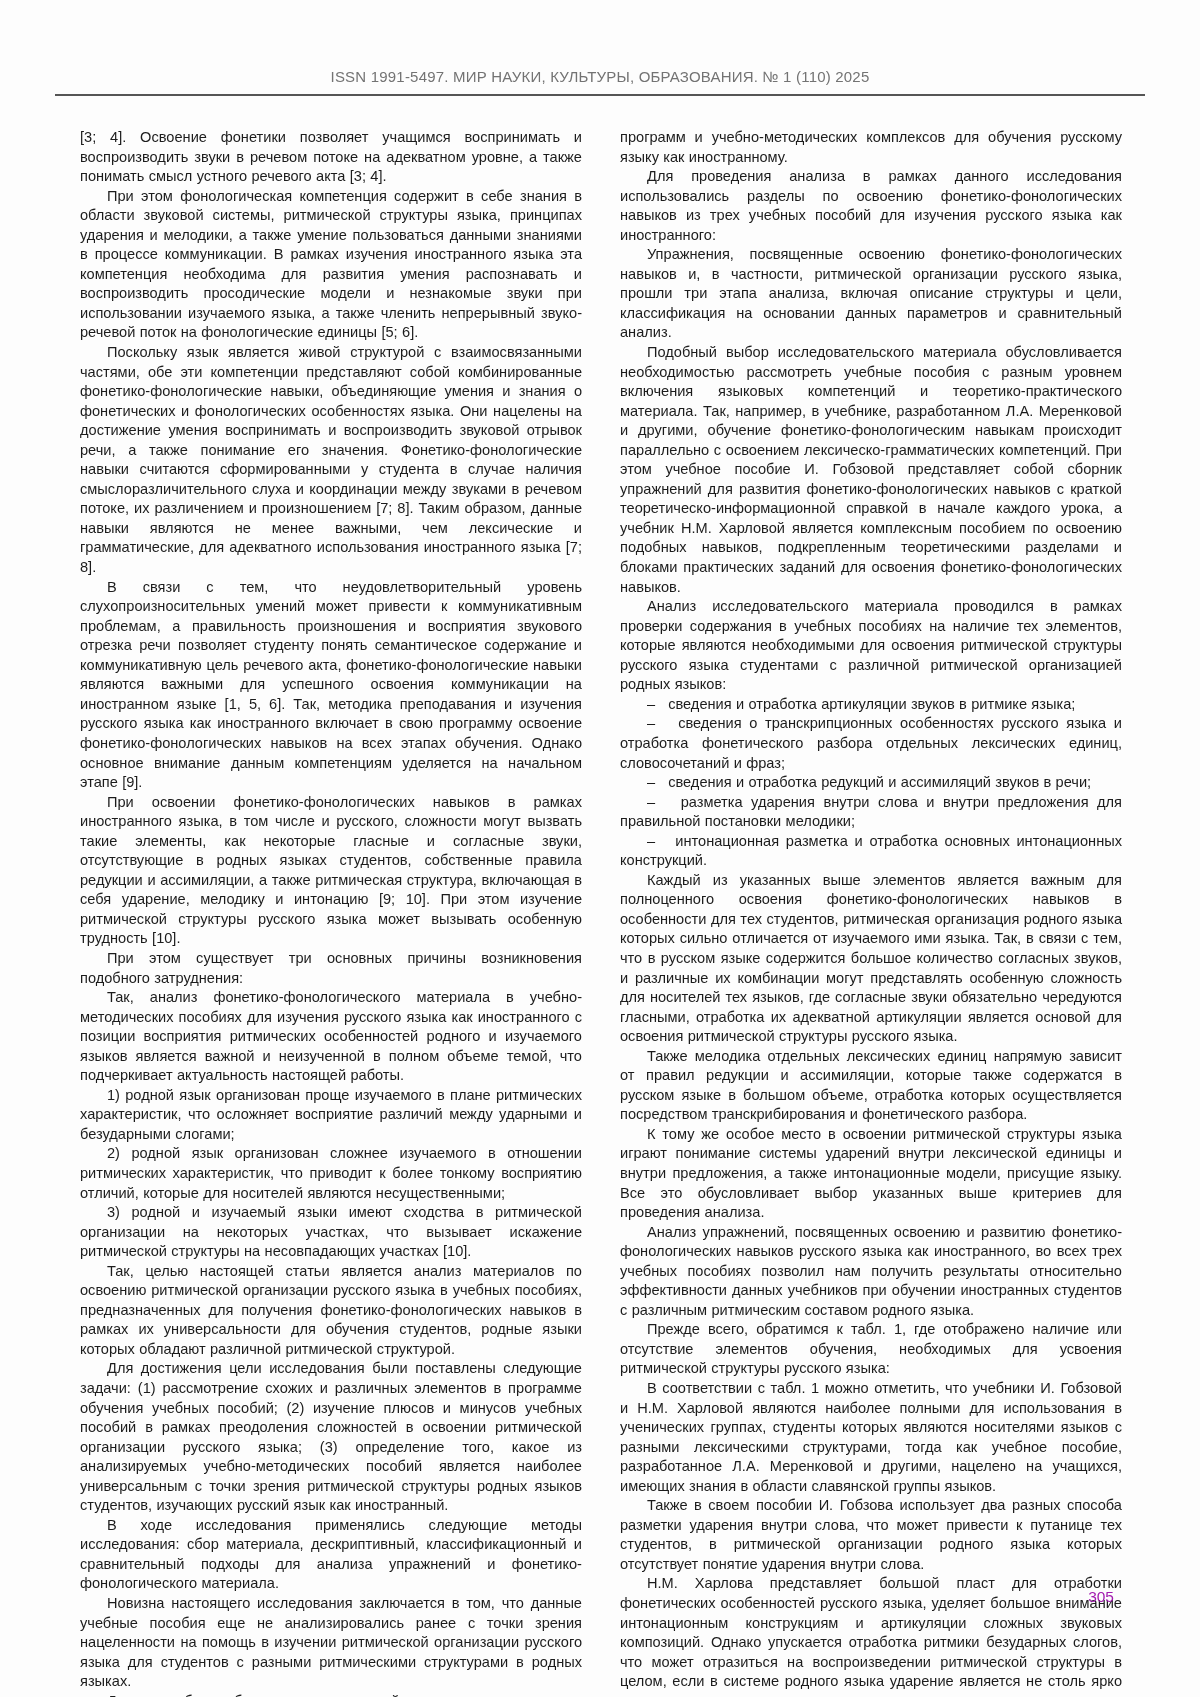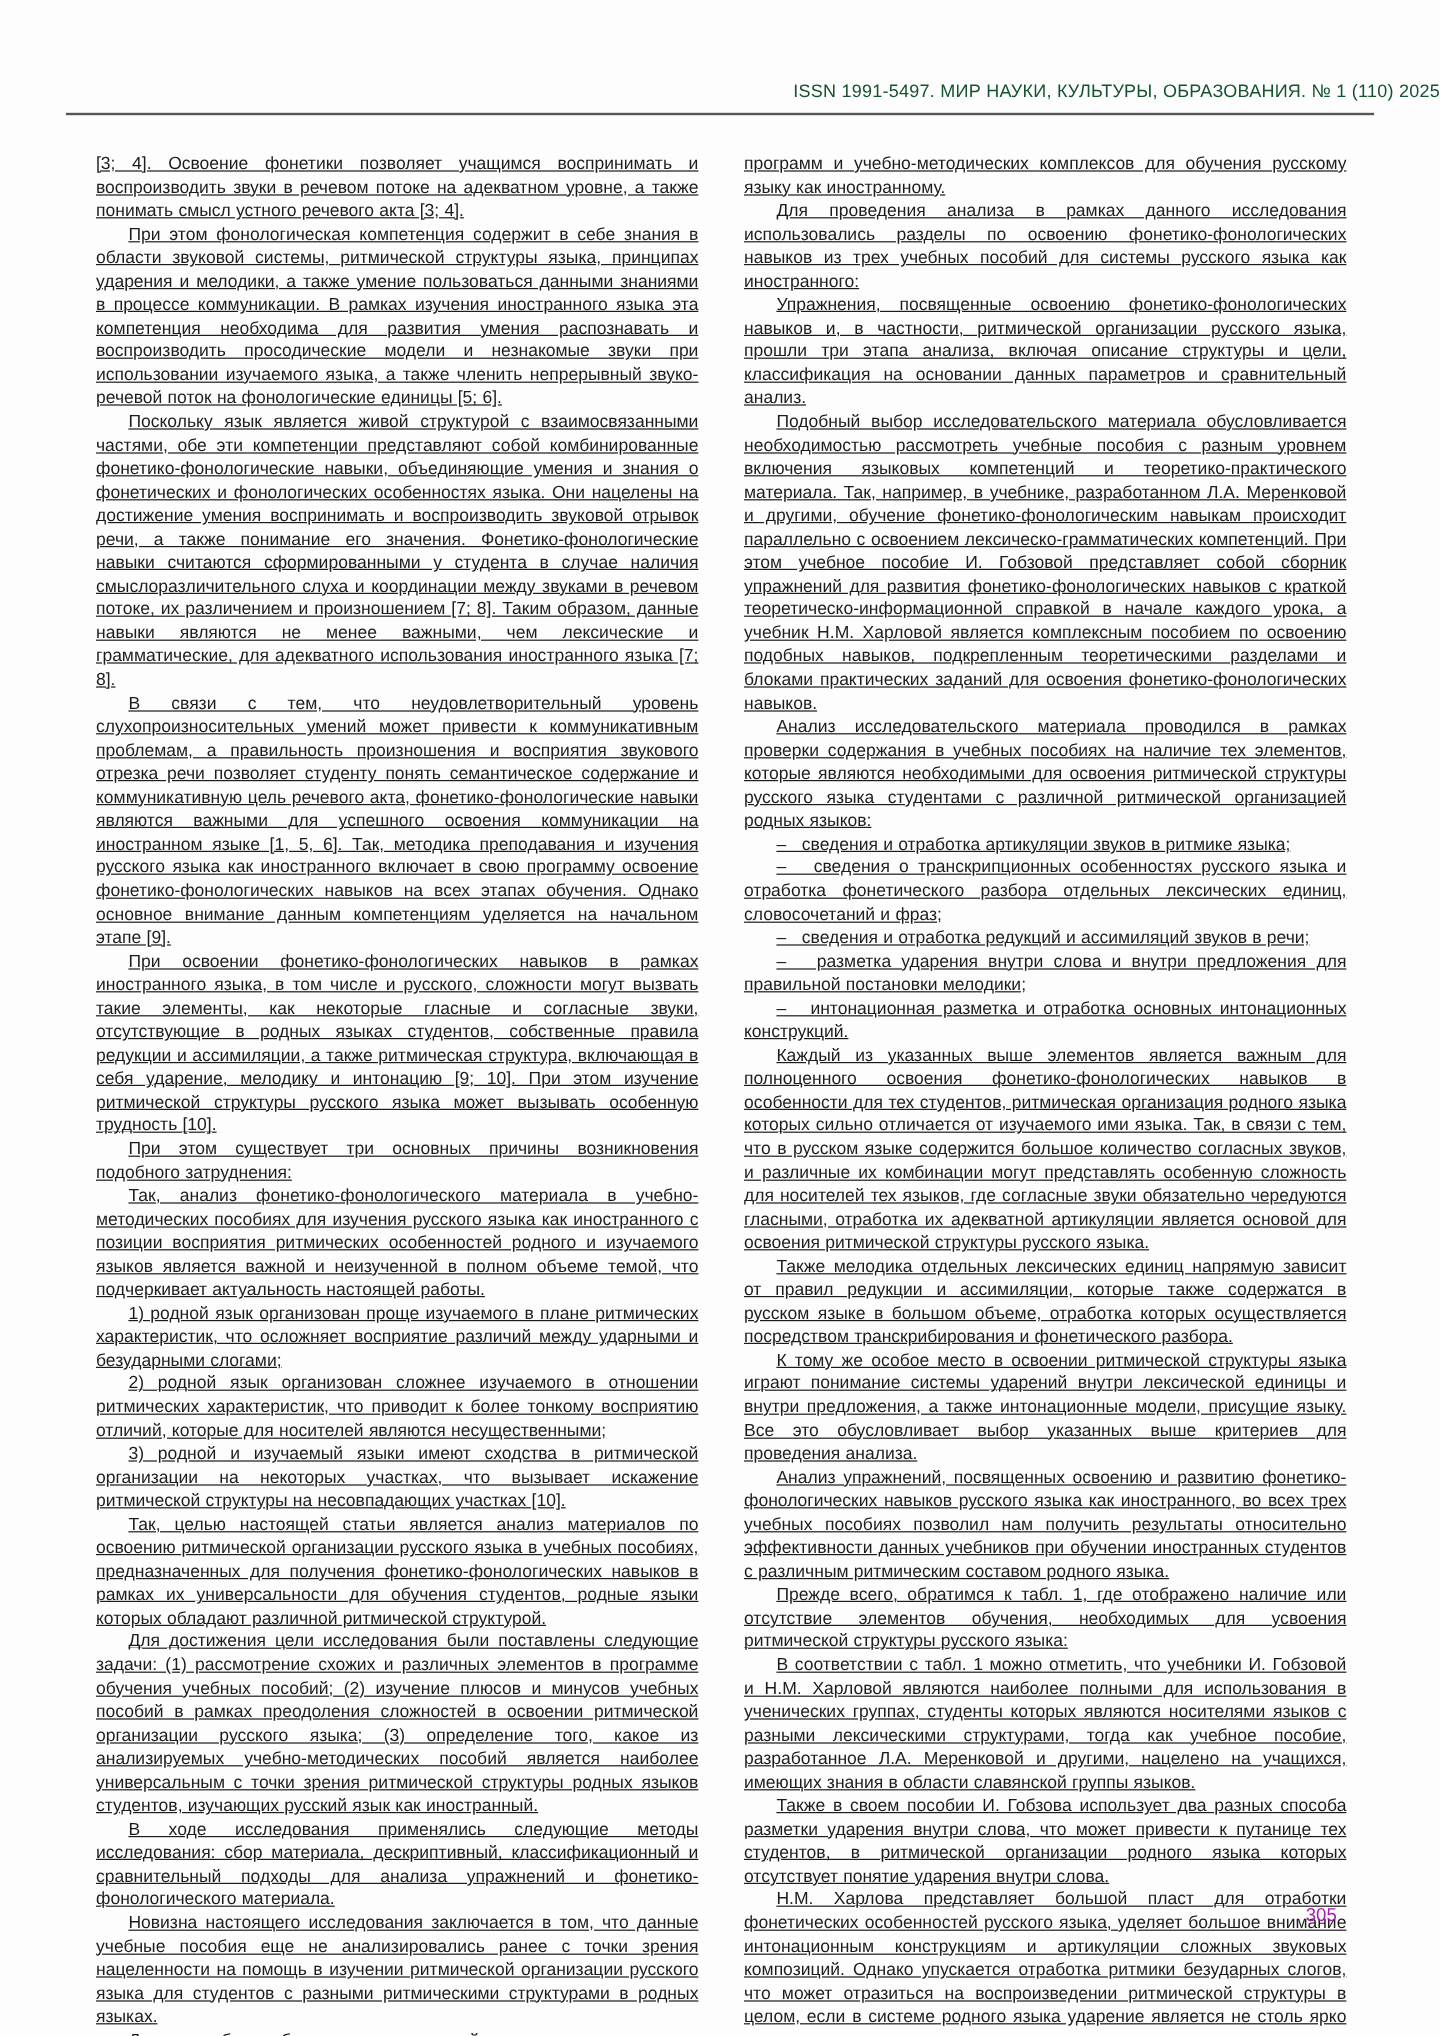--- a/index.html
+++ b/index.html
@@ -13,24 +13,24 @@
     position: relative;
     font-family: "Liberation Sans", "DejaVu Sans", sans-serif;
     color: #1c1c1c;
     overflow: hidden;
   }
   .journal-header {
     position: absolute;
     top: 68px;
     left: 0;
     width: 100%;
-    text-align: right;
+    text-align: center;
     font-size: 15px;
     letter-spacing: 0.2px;
-    color: #14532d;
+    color: #737373;
   }
   .header-rule {
     position: absolute;
     top: 94px;
     left: 55px;
     width: 1090px;
     height: 0;
     border: none;
     border-top: 2px solid #555;
     margin: 0;
@@ -48,21 +48,20 @@
     min-width: 0;
   }
   .col p.para {
     margin: 0;
     font-size: 14.6px;
     line-height: 19.55px;
     text-align: justify;
     text-indent: 27px;
     hyphens: auto;
     word-spacing: 0.3px;
-    text-decoration: underline;
   }
   .col p.para.no-indent {
     text-indent: 0;
   }
   .page-number {
     position: absolute;
     top: 1588px;
     right: 86px;
     font-size: 15.5px;
     color: #a21caf;
@@ -88,21 +87,21 @@
       <p class="para">2) родной язык организован сложнее изучаемого в отношении ритмических характеристик, что приводит к более тонкому восприятию отличий, которые для носителей являются несущественными;</p>
       <p class="para">3) родной и изучаемый языки имеют сходства в ритмической организации на некоторых участках, что вызывает искажение ритмической структуры на несовпадающих участках [10].</p>
       <p class="para">Так, целью настоящей статьи является анализ материалов по освоению ритмической организации русского языка в учебных пособиях, предназначенных для получения фонетико-фонологических навыков в рамках их универсальности для обучения студентов, родные языки которых обладают различной ритмической структурой.</p>
       <p class="para">Для достижения цели исследования были поставлены следующие задачи: (1) рассмотрение схожих и различных элементов в программе обучения учебных пособий; (2) изучение плюсов и минусов учебных пособий в рамках преодоления сложностей в освоении ритмической организации русского языка; (3) определение того, какое из анализируемых учебно-методических пособий является наиболее универсальным с точки зрения ритмической структуры родных языков студентов, изучающих русский язык как иностранный.</p>
       <p class="para">В ходе исследования применялись следующие методы исследования: сбор материала, дескриптивный, классификационный и сравнительный подходы для анализа упражнений и фонетико-фонологического материала.</p>
       <p class="para">Новизна настоящего исследования заключается в том, что данные учебные пособия еще не анализировались ранее с точки зрения нацеленности на помощь в изучении ритмической организации русского языка для студентов с разными ритмическими структурами в родных языках.</p>
       <p class="para">Данная работа обладает теоретической значимостью, поскольку процедура исследования может быть использована для дальнейших научных изысканий в данном направлении. При этом практическая значимость заключается в возможности учета и применения полученных результатов при создании учебных</p>
     </div>
   <div class="col" id="right-col">
       <p class="para no-indent">программ и учебно-методических комплексов для обучения русскому языку как иностранному.</p>
-      <p class="para">Для проведения анализа в рамках данного исследования использовались разделы по освоению фонетико-фонологических навыков из трех учебных пособий для системы русского языка как иностранного:</p>
+      <p class="para">Для проведения анализа в рамках данного исследования использовались разделы по освоению фонетико-фонологических навыков из трех учебных пособий для изучения русского языка как иностранного:</p>
       <p class="para">Упражнения, посвященные освоению фонетико-фонологических навыков и, в частности, ритмической организации русского языка, прошли три этапа анализа, включая описание структуры и цели, классификация на основании данных параметров и сравнительный анализ.</p>
       <p class="para">Подобный выбор исследовательского материала обусловливается необходимостью рассмотреть учебные пособия с разным уровнем включения языковых компетенций и теоретико-практического материала. Так, например, в учебнике, разработанном Л.А. Меренковой и другими, обучение фонетико-фонологическим навыкам происходит параллельно с освоением лексическо-грамматических компетенций. При этом учебное пособие И. Гобзовой представляет собой сборник упражнений для развития фонетико-фонологических навыков с краткой теоретическо-информационной справкой в начале каждого урока, а учебник Н.М. Харловой является комплексным пособием по освоению подобных навыков, подкрепленным теоретическими разделами и блоками практических заданий для освоения фонетико-фонологических навыков.</p>
       <p class="para">Анализ исследовательского материала проводился в рамках проверки содержания в учебных пособиях на наличие тех элементов, которые являются необходимыми для освоения ритмической структуры русского языка студентами с различной ритмической организацией родных языков:</p>
       <p class="para">–&nbsp;&nbsp;&nbsp;сведения и отработка артикуляции звуков в ритмике языка;</p>
       <p class="para">–&nbsp;&nbsp;&nbsp;сведения о транскрипционных особенностях русского языка и отработка фонетического разбора отдельных лексических единиц, словосочетаний и фраз;</p>
       <p class="para">–&nbsp;&nbsp;&nbsp;сведения и отработка редукций и ассимиляций звуков в речи;</p>
       <p class="para">–&nbsp;&nbsp;&nbsp;разметка ударения внутри слова и внутри предложения для правильной постановки мелодики;</p>
       <p class="para">–&nbsp;&nbsp;&nbsp;интонационная разметка и отработка основных интонационных конструкций.</p>
       <p class="para">Каждый из указанных выше элементов является важным для полноценного освоения фонетико-фонологических навыков в особенности для тех студентов, ритмическая организация родного языка которых сильно отличается от изучаемого ими языка. Так, в связи с тем, что в русском языке содержится большое количество согласных звуков, и различные их комбинации могут представлять особенную сложность для носителей тех языков, где согласные звуки обязательно чередуются гласными, отработка их адекватной артикуляции является основой для освоения ритмической структуры русского языка.</p>
       <p class="para">Также мелодика отдельных лексических единиц напрямую зависит от правил редукции и ассимиляции, которые также содержатся в русском языке в большом объеме, отработка которых осуществляется посредством транскрибирования и фонетического разбора.</p>

